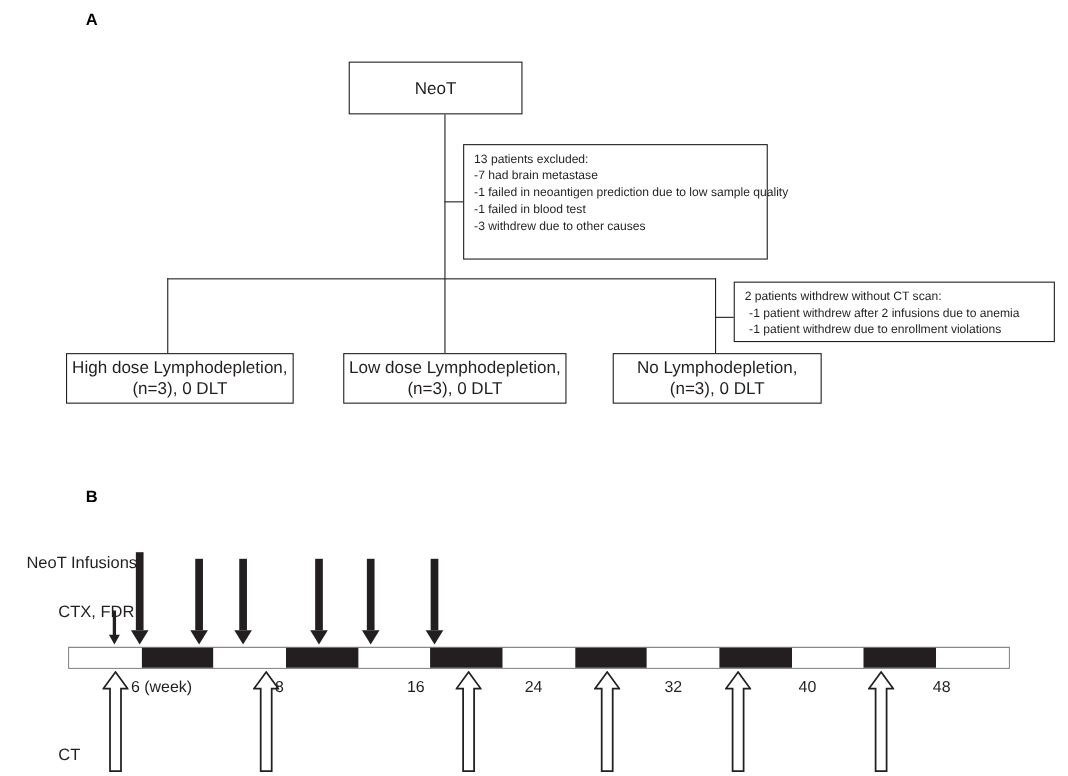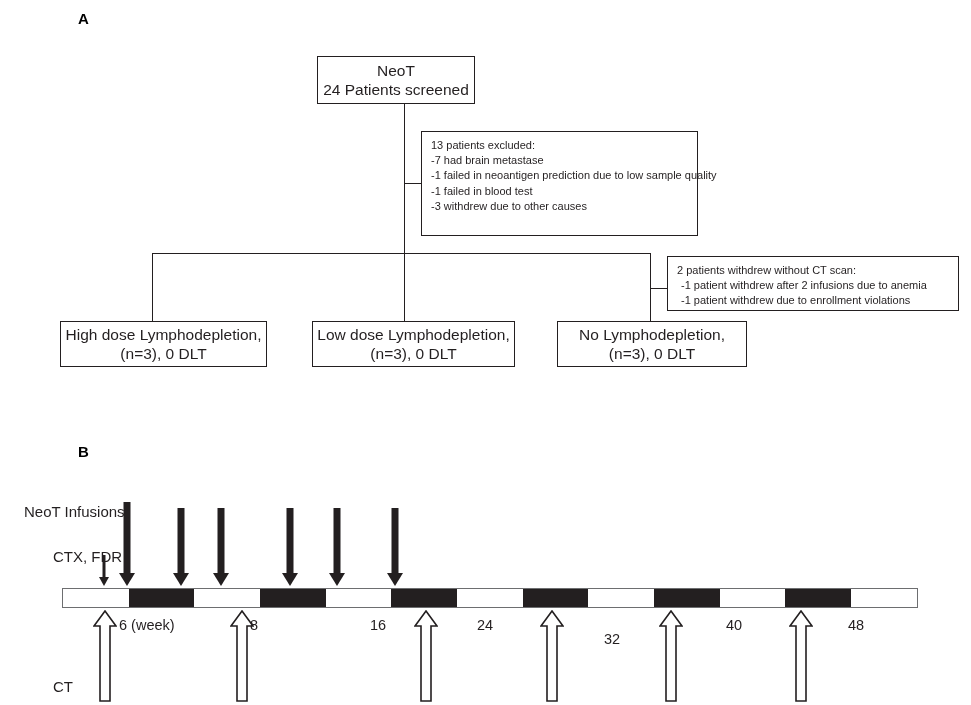--- a/index.html
+++ b/index.html
@@ -78,21 +78,20 @@
 </style>
 </head>
 <body>
 
 <div class="fig">
 
   <div class="panel-letter" style="left:78px;top:10px;">A</div>
 
   <div class="node" style="left:317px;top:56px;width:158px;height:48px;">
     <span class="ln">NeoT</span>
-    <span class="ln">24 Patients screened</span>
   </div>
 
   <div class="line vline" style="left:404px;top:104px;height:149px;"></div>
 
   <div class="line hthin" style="left:404px;top:183px;width:18px;"></div>
 
   <div class="note" style="left:421px;top:131px;width:277px;height:105px;">
     <span class="ln">13 patients excluded:</span>
     <span class="ln">-7 had brain metastase</span>
     <span class="ln">-1 failed in neoantigen prediction due to low sample quality</span>
@@ -209,17 +208,17 @@
   <div class="arrow-up" style="left:789px;top:610px;width:24px;height:92px;">
     <svg width="24" height="92" viewBox="0 0 24 92">
         <polygon points="12,1 23,16 17,16 17,91 7,91 7,16 1,16" fill="#ffffff" stroke="#231f20" stroke-width="1.6"></polygon>
       </svg>
   </div>
 
   <div class="tick-label" style="top: 617px; left: 119px;">6 (week)</div>
   <div class="tick-label" style="top: 617px; left: 250px;">8</div>
   <div class="tick-label" style="top: 617px; left: 370px;">16</div>
   <div class="tick-label" style="top: 617px; left: 477px;">24</div>
-  <div class="tick-label" style="top: 617px; left: 604px; margin-top: 14px;">32</div>
+  <div class="tick-label" style="top: 617px; left: 604px;">32</div>
   <div class="tick-label" style="top: 617px; left: 726px;">40</div>
   <div class="tick-label" style="top: 617px; left: 848px;">48</div>
 
 </div>
 
 </body></html>

